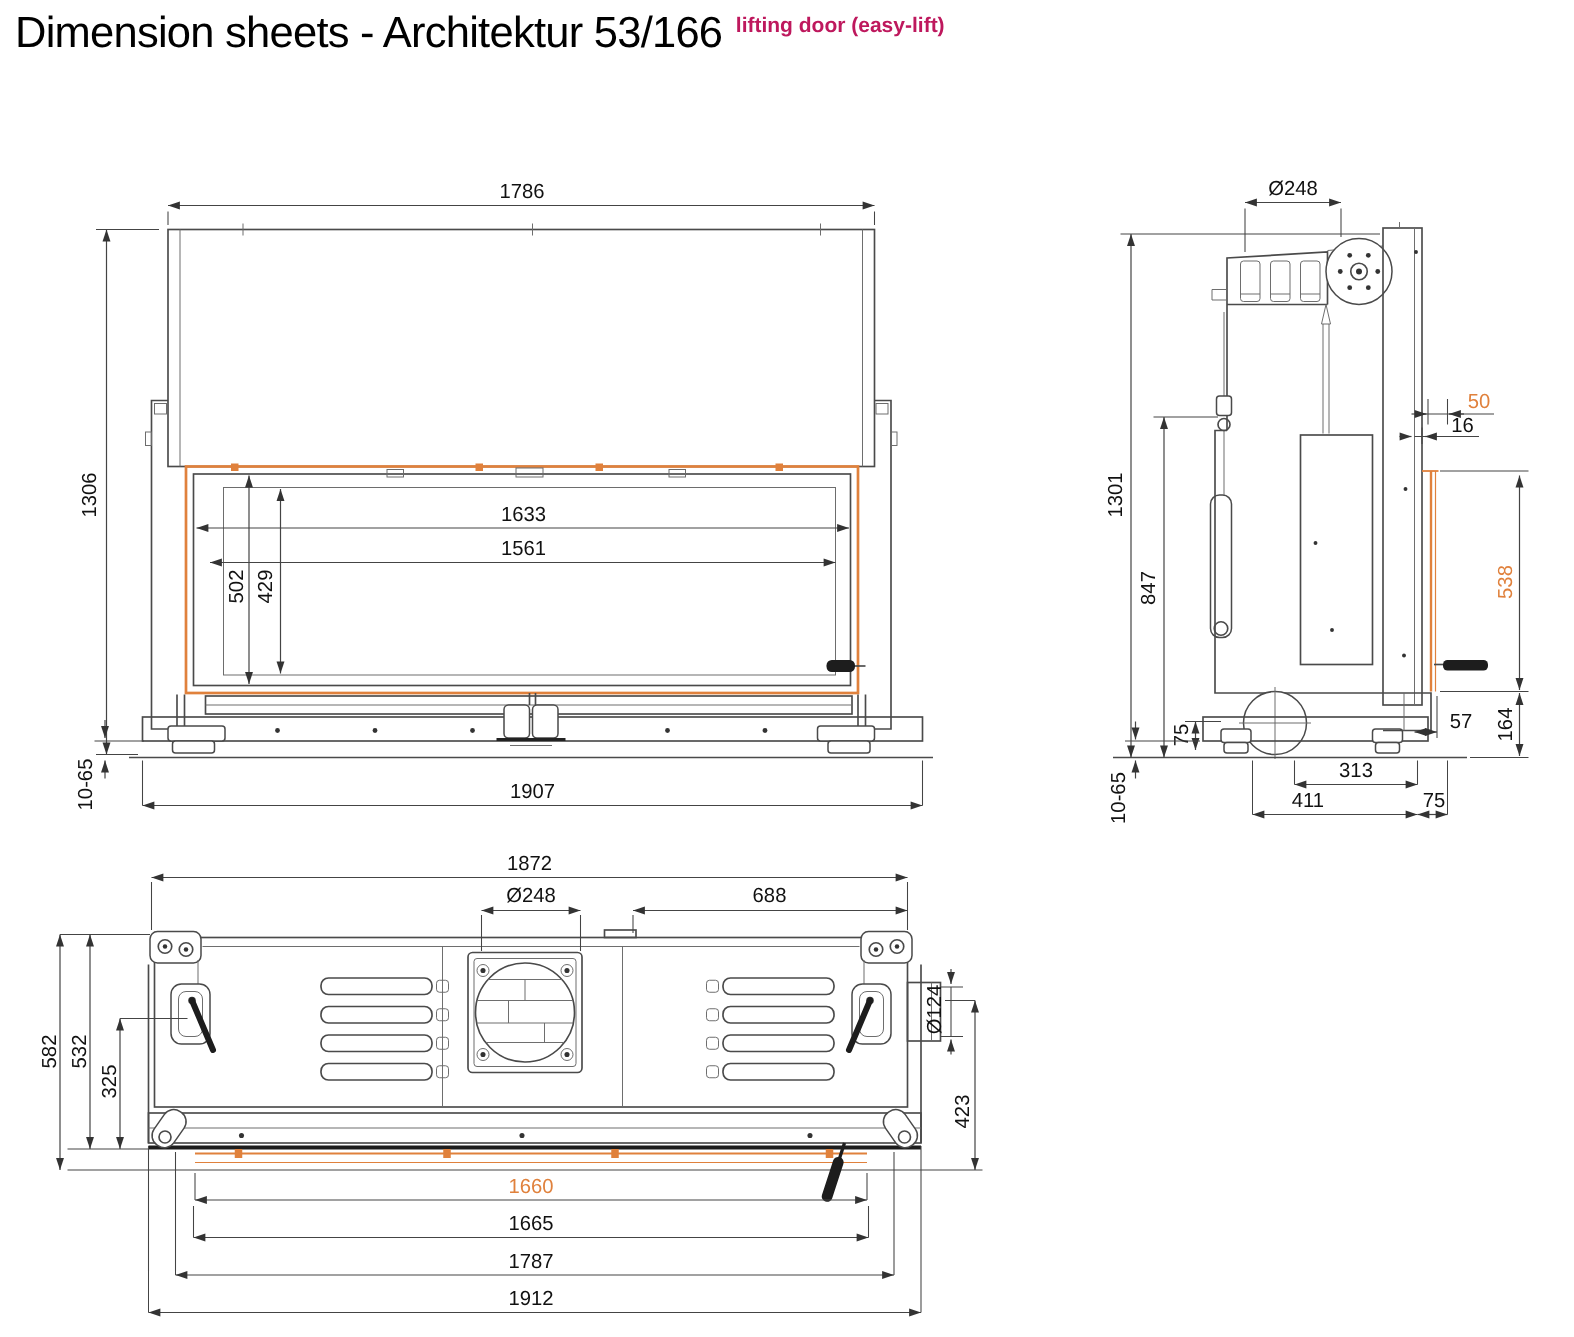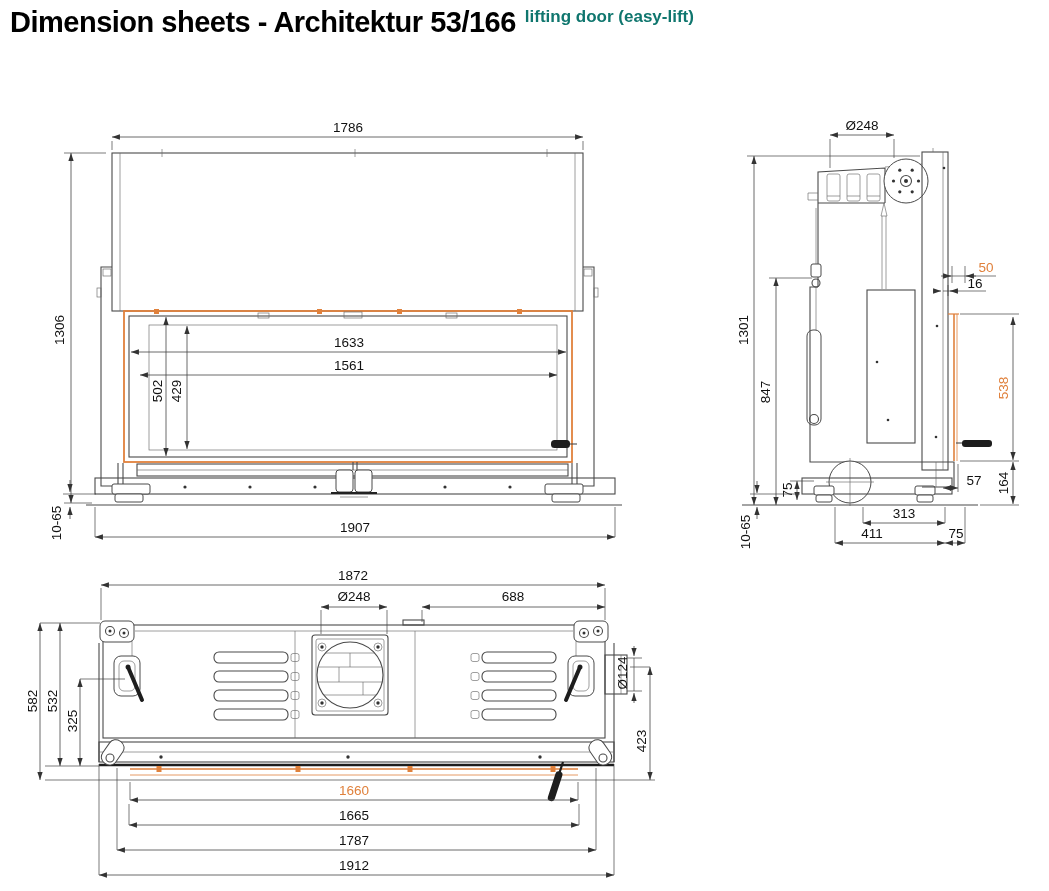--- a/index.html
+++ b/index.html
@@ -1,20 +1,20 @@
 <!DOCTYPE html>
 <html><head>
 <meta charset="utf-8">
 <style>
   html,body{margin:0;padding:0;background:#fff;}
   .page{position:relative;width:1049px;height:891px;background:#fff;overflow:hidden;
         font-family:"Liberation Sans","DejaVu Sans",sans-serif;}
   .title-row{position:absolute;left:10px;top:6px;white-space:nowrap;z-index:2;}
-  .t-main{font-size:29px;font-weight:bold;color:#000;letter-spacing:-0.5px;}
-  .t-sup{font-size:17px;font-weight:bold;color:#0f766e;position:relative;top:-10px;margin-left:9px;}
+  .t-main{font-size:29px;font-weight:normal;color:#000;letter-spacing:-0.5px;}
+  .t-sup{font-size:14px;font-weight:bold;color:#be185d;position:relative;top:-10px;margin-left:9px;}
   svg{position:absolute;left:0;top:0;}
   .s {stroke:#4a4a4a;stroke-width:1.1;fill:none;}
   .t {stroke:#6a6a6a;stroke-width:.65;fill:none;}
   .sf{stroke:#4a4a4a;stroke-width:1;fill:#fff;}
   .de{stroke:#444;stroke-width:.7;fill:none;}
   .dl{stroke:#444;stroke-width:.8;fill:none;marker-start:url(#ar);marker-end:url(#ar);}
   .da{stroke:#444;stroke-width:.8;fill:none;marker-end:url(#ar);}
   .dot{fill:#333;stroke:none;}
   text{font-family:"Liberation Sans","DejaVu Sans",sans-serif;font-size:13.5px;fill:#111;}
   .ct{text-anchor:middle;}

